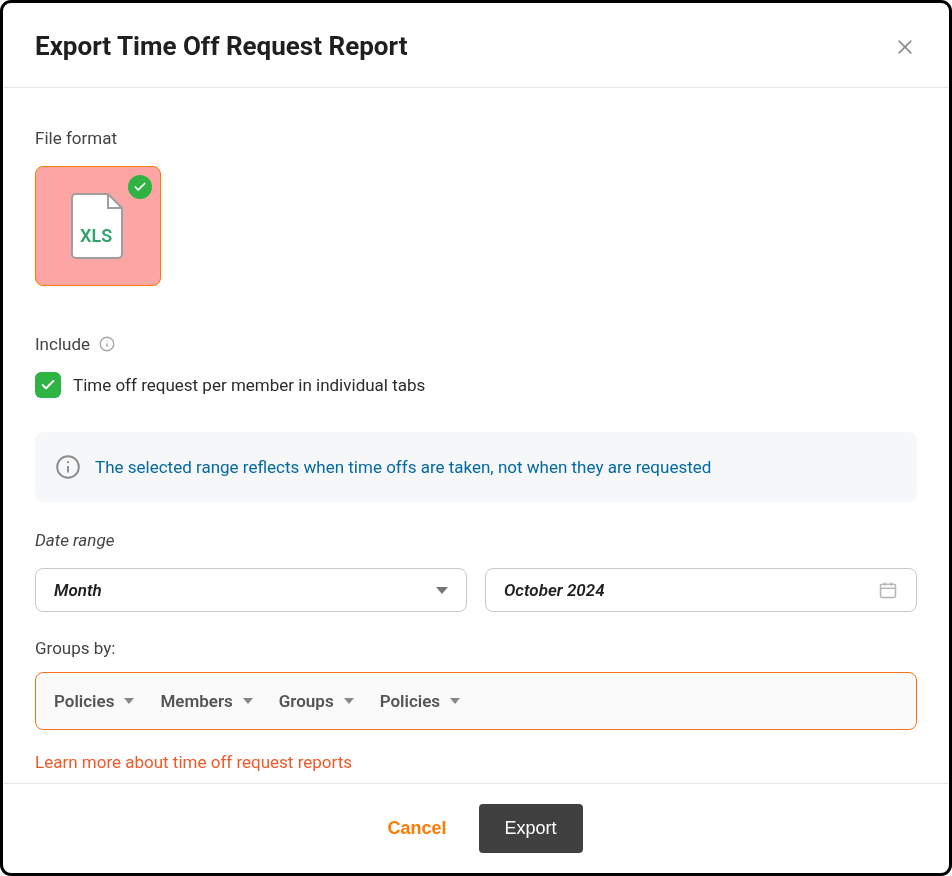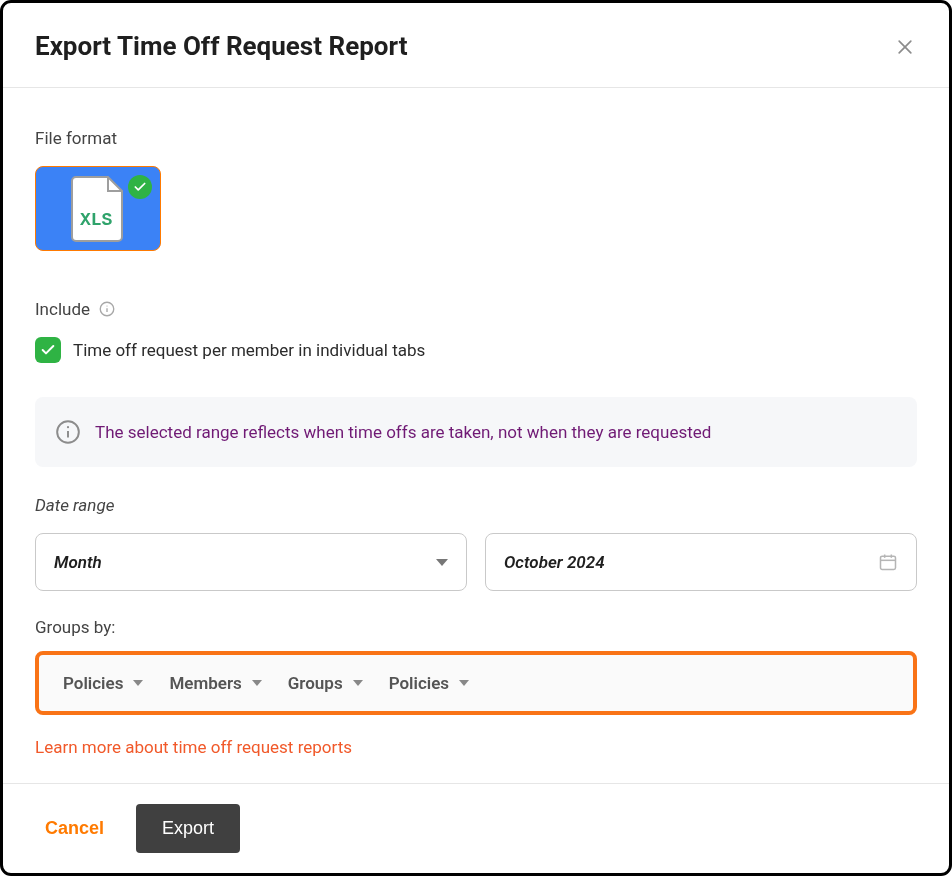--- a/index.html
+++ b/index.html
@@ -60,30 +60,29 @@
   }
   .info-icon {
     width: 18px; height: 18px;
     display: inline-flex;
     color: #a8a8a8;
   }
   .info-icon svg { width: 18px; height: 18px; }
 
   .file-format-option {
     width: 126px;
-    height: 85px;
+    height: 120px;
     border: 1px solid #ff7a00;
-    background: #3b82f6;
+    background: #fca5a5;
     border-radius: 8px;
     position: relative;
     display: flex;
     align-items: center;
     justify-content: center;
     cursor: pointer;
-    font-family: Liberation Mono, monospace;
   }
   .file-doc {
     width: 56px;
     height: 68px;
   }
   .check-badge {
     position: absolute;
     top: 8px; right: 8px;
     width: 24px; height: 24px;
     background: #2fb344;
@@ -125,32 +124,32 @@
     gap: 14px;
   }
   .info-banner .info-icon-lg {
     width: 26px; height: 26px;
     color: #8c8c8c;
     flex-shrink: 0;
   }
   .info-banner .info-icon-lg svg { width: 26px; height: 26px; }
   .info-banner-text {
     font-size: 17px;
-    color: #701a75;
+    color: #0369a1;
   }
 
   .daterange-section { margin-top: 28px; font-style: italic; }
   .daterange-row {
     display: flex;
     gap: 18px;
   }
   .select-box, .date-box {
     border: 1px solid #c9c9c9;
     border-radius: 8px;
-    height: 58px;
+    height: 44px;
     display: flex;
     align-items: center;
     padding: 0 18px;
     font-size: 17px;
     font-weight: 600;
     color: #1f1f1f;
     cursor: pointer;
     justify-content: space-between;
   }
   .select-box { flex: 1; }
@@ -168,24 +167,24 @@
     border-top: 6px solid #888;
   }
   .calendar-icon {
     width: 20px; height: 20px;
     color: #b5b5b5;
   }
   .calendar-icon svg { width: 20px; height: 20px; }
 
   .filterby-section { margin-top: 26px; }
   .filter-bar {
-    border: 4px solid #f97316;
+    border: 1px solid #f97316;
     background: #fafafa;
     border-radius: 8px;
-    padding: 18px 24px;
+    padding: 18px 18px;
     display: flex;
     align-items: center;
     gap: 26px;
     margin-top: 14px;
   }
   .filter-item {
     display: flex;
     align-items: center;
     gap: 10px;
     font-size: 17px;
@@ -201,21 +200,21 @@
   .learn-more a {
     color: #f1592a;
     text-decoration: none;
     font-size: 17px;
   }
 
   .modal-footer {
     border-top: 1px solid #e6e6e6;
     padding: 20px 24px 20px 32px;
     display: flex;
-    justify-content: flex-start;
+    justify-content: center;
     align-items: center;
     gap: 22px;
   }
   .btn-cancel {
     background: none;
     border: none;
     color: #ff7a00;
     font-size: 18px;
     font-weight: 700;
     cursor: pointer;

